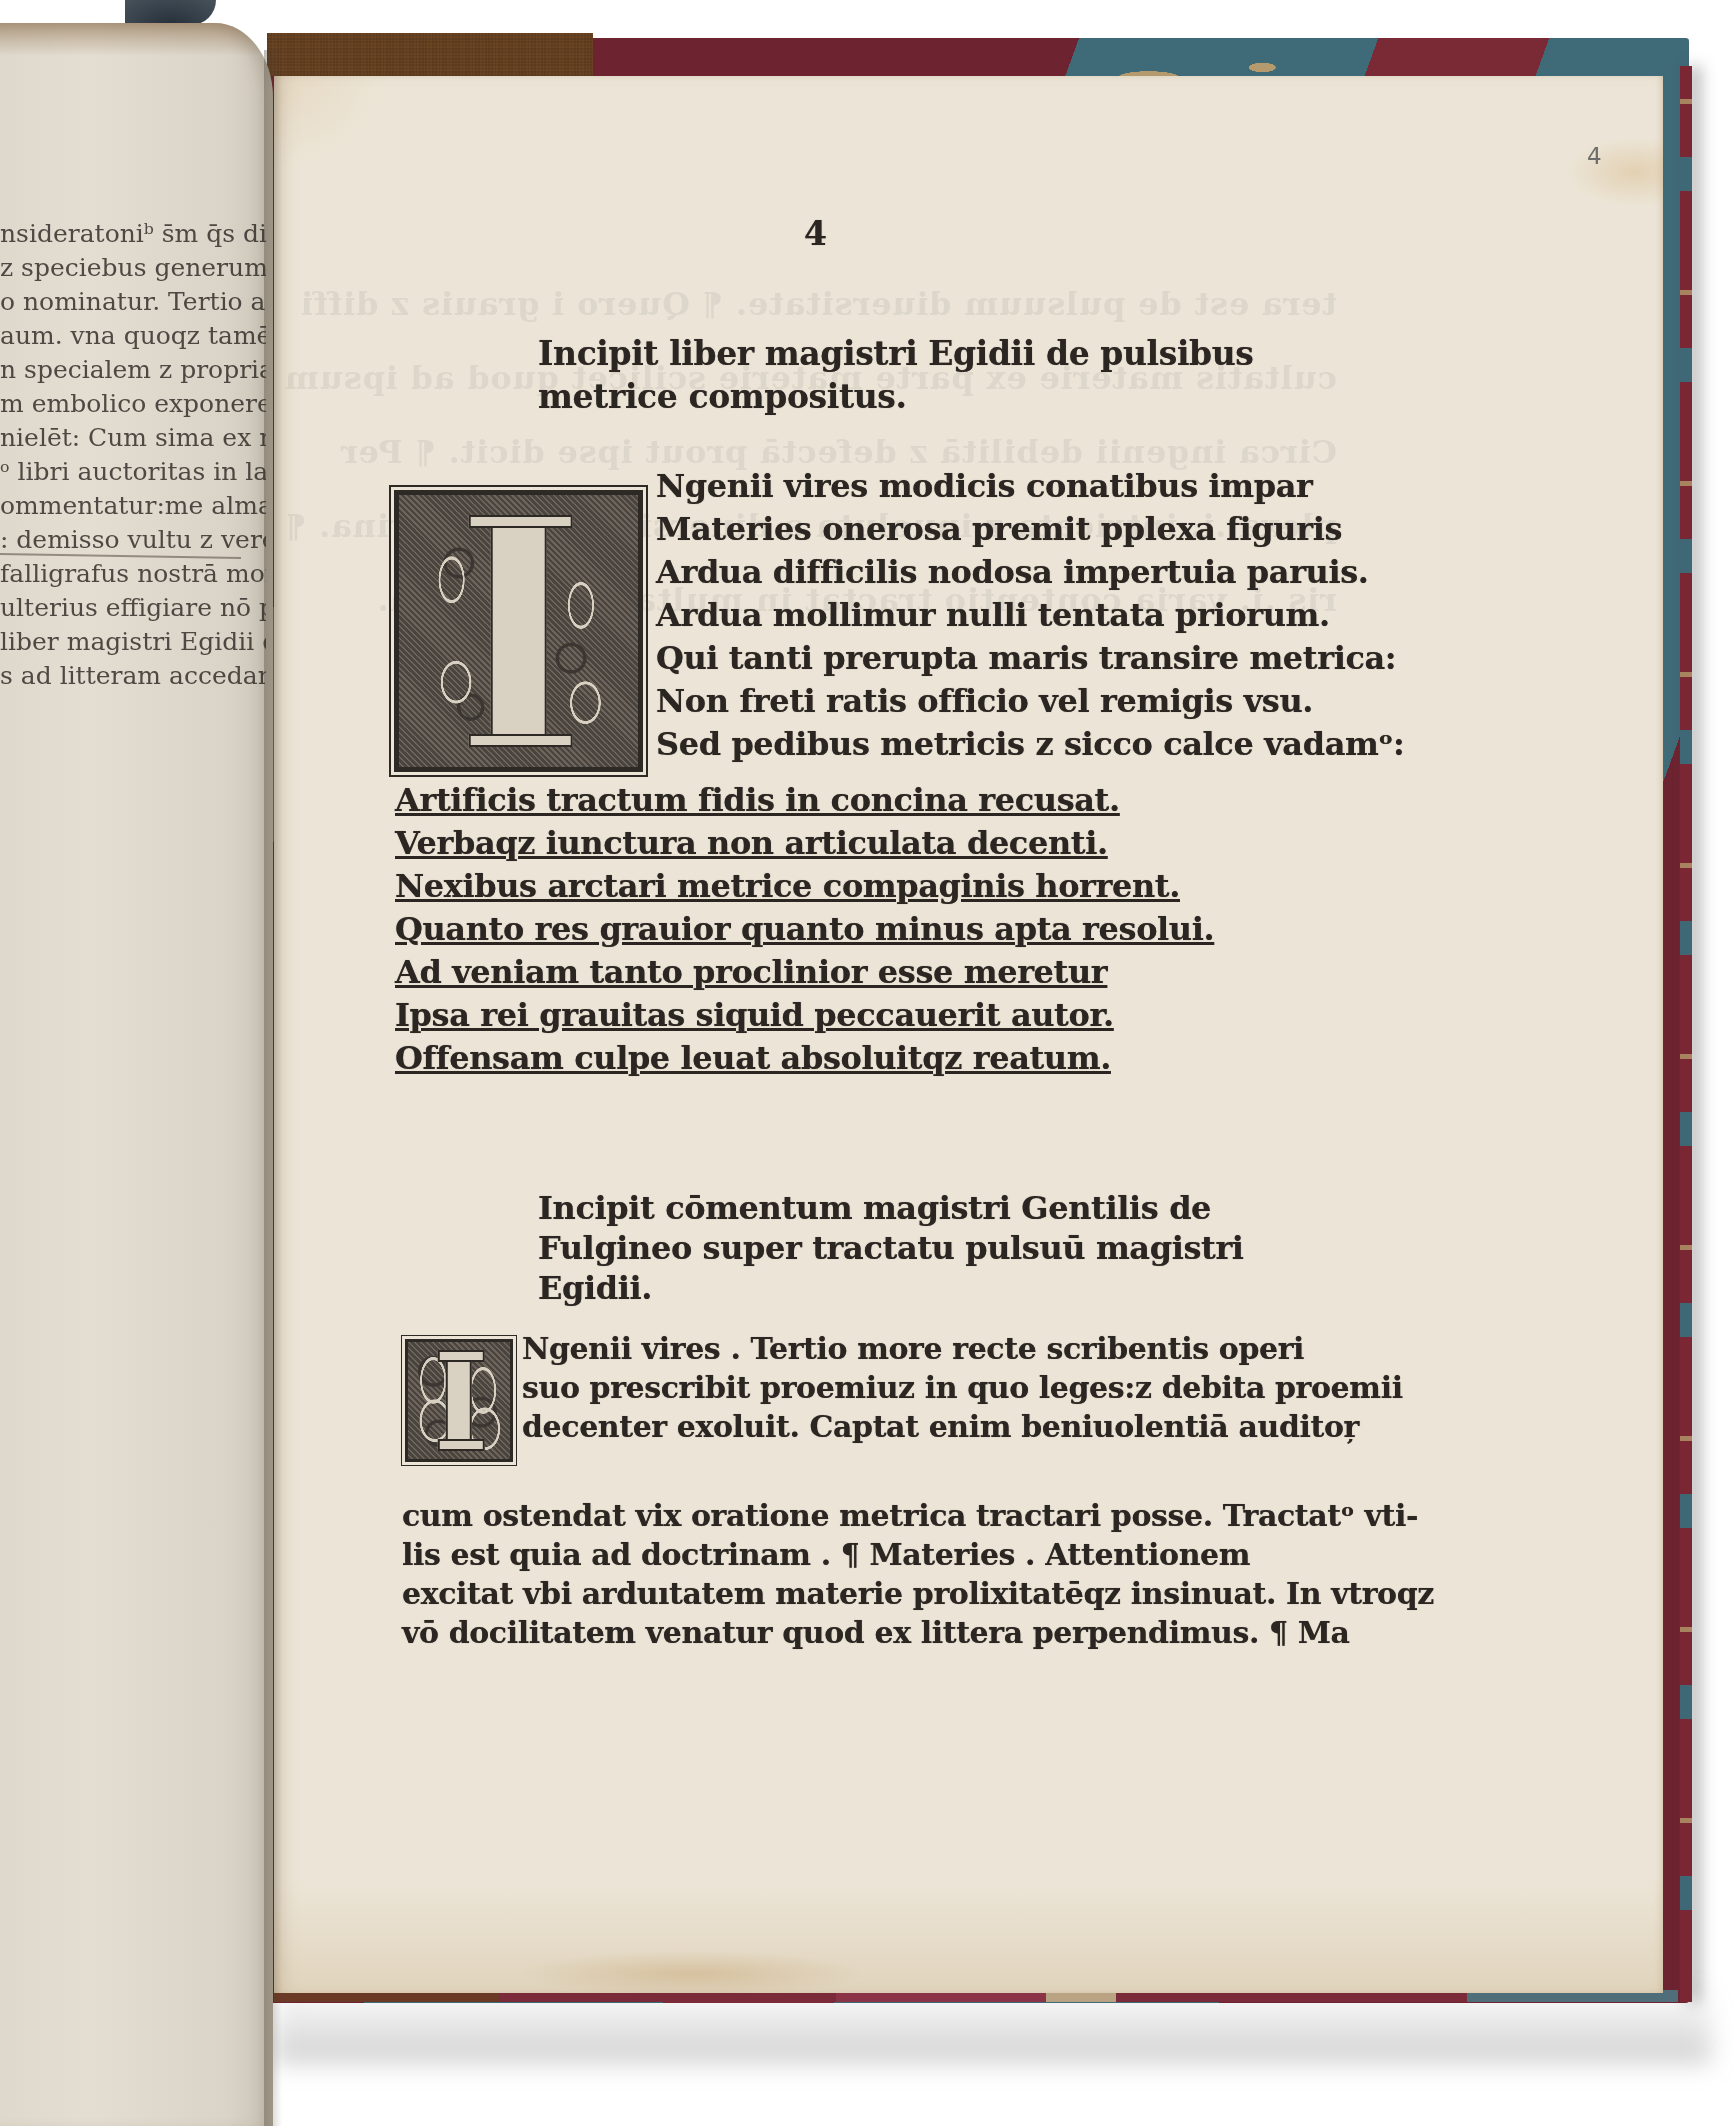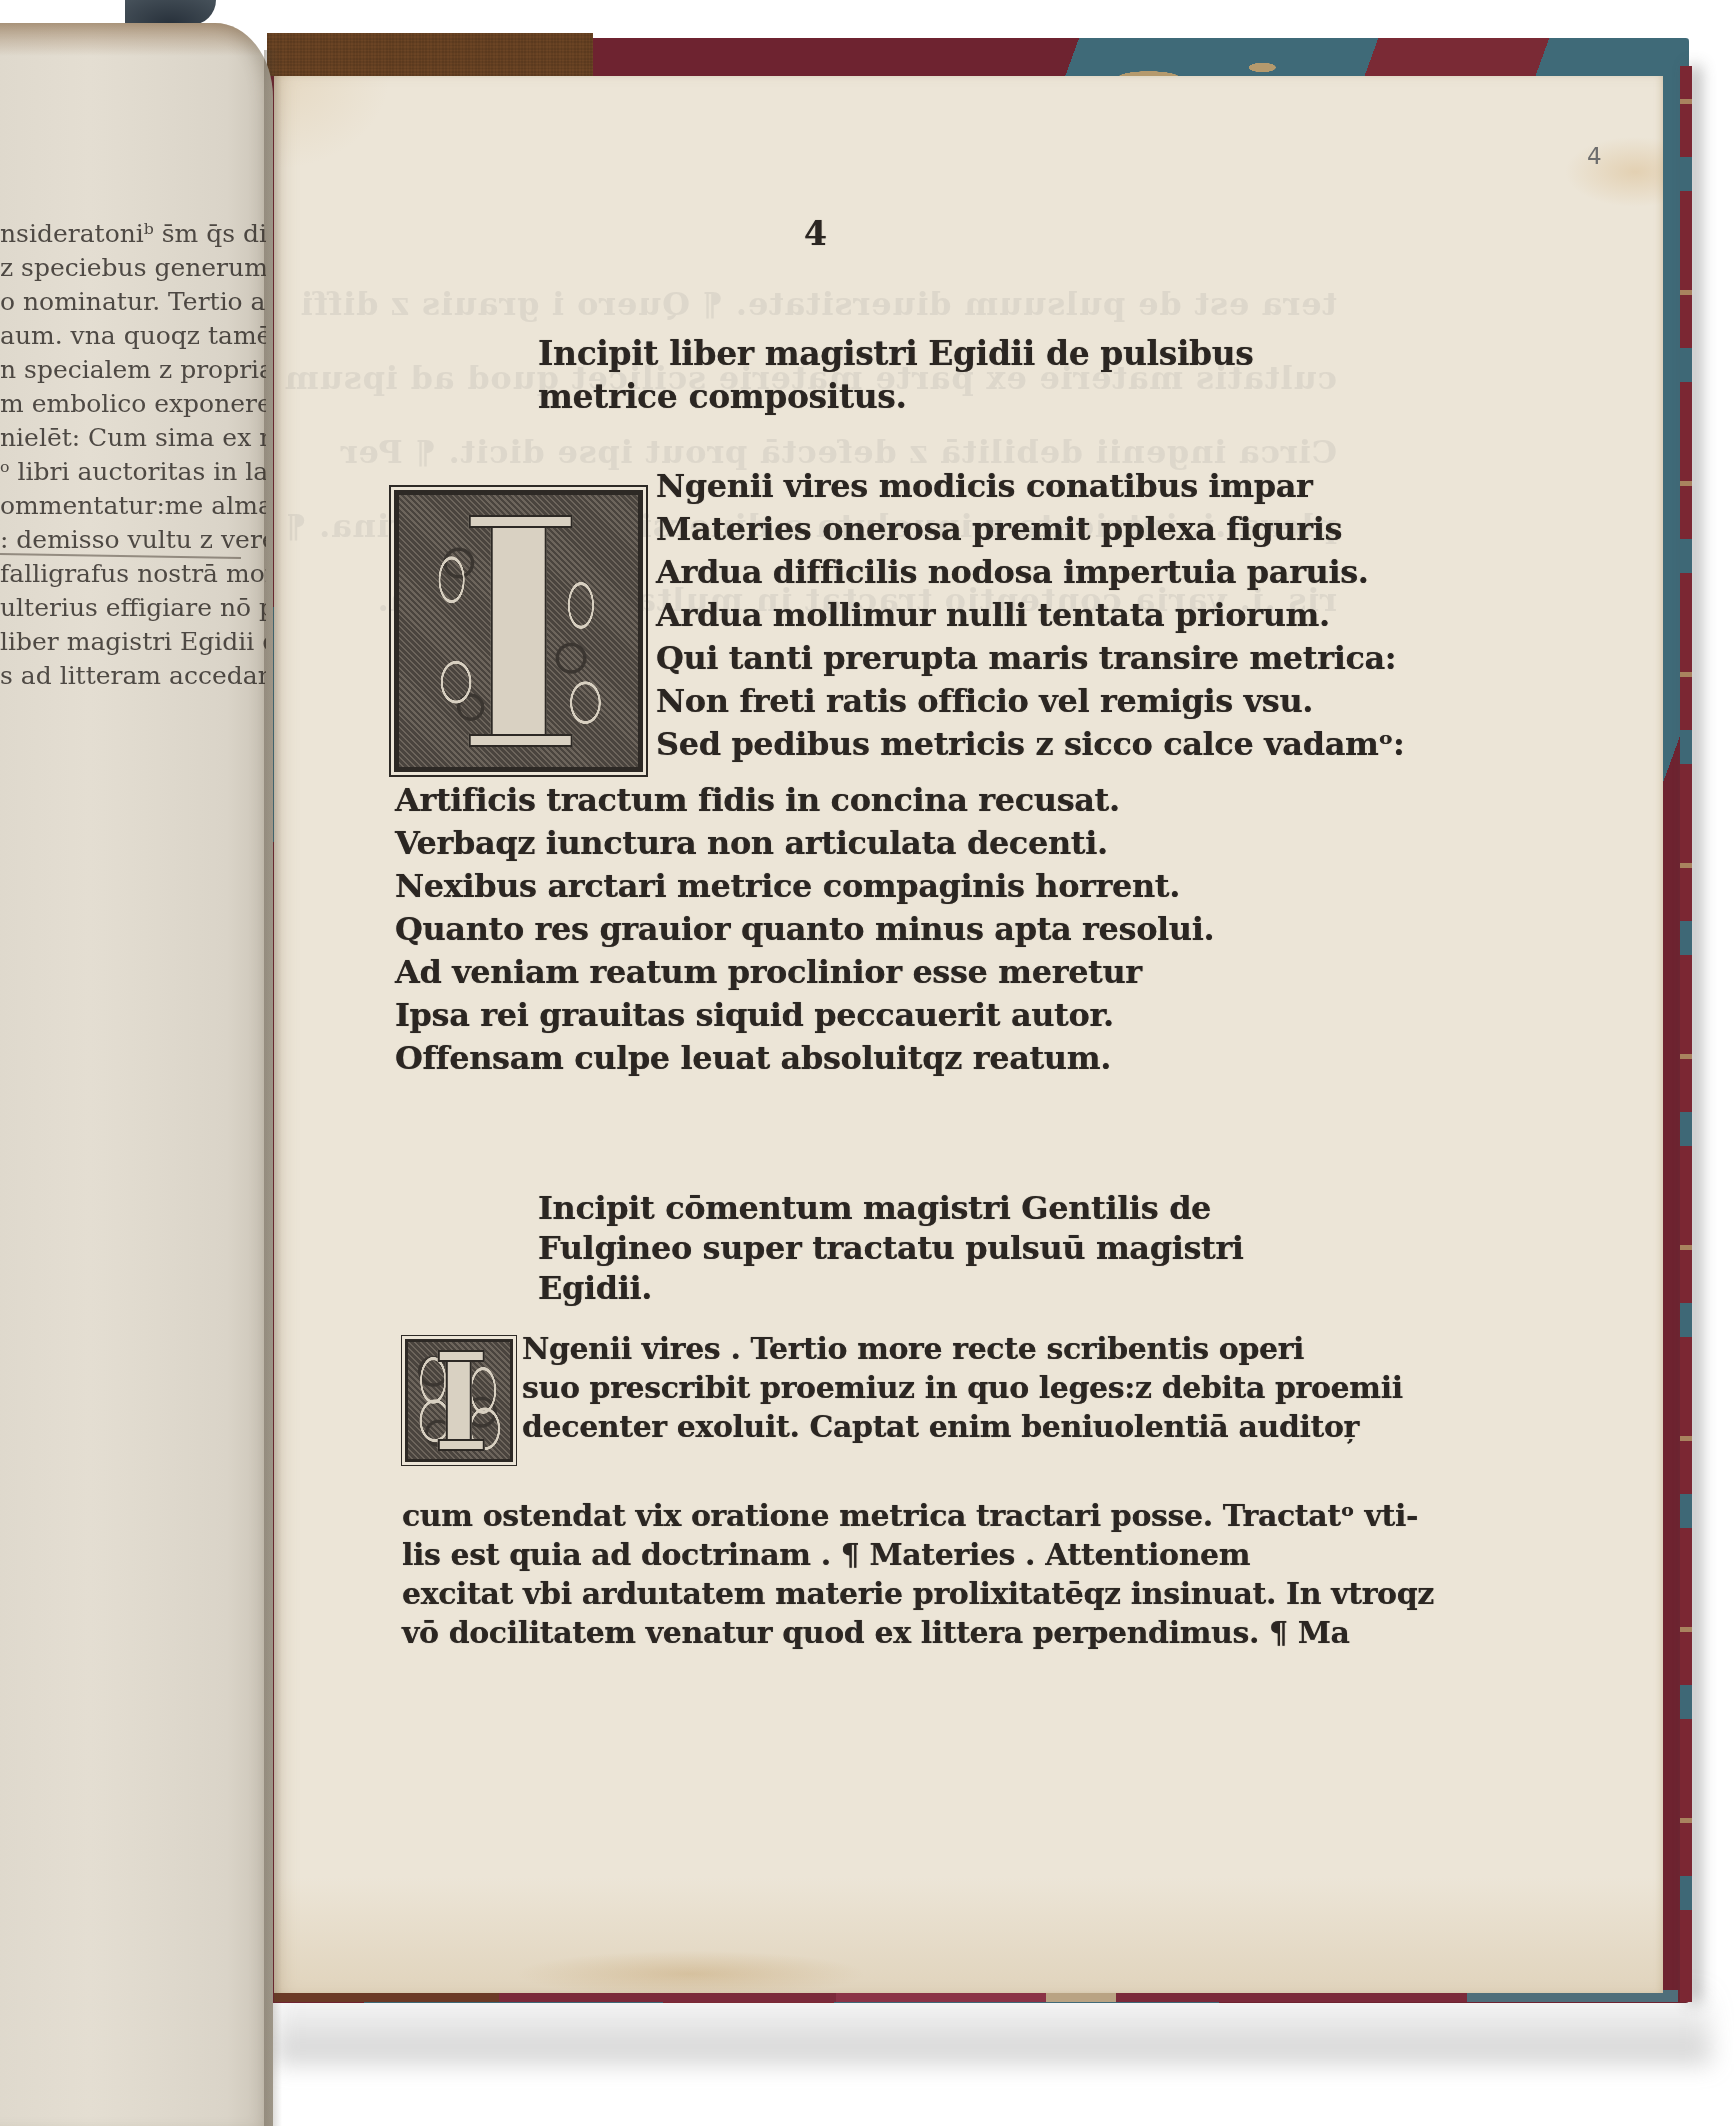--- a/index.html
+++ b/index.html
@@ -67,21 +67,21 @@
       letter-spacing: -0.4px;
       text-shadow: 0 0 0.8px rgba(40,35,30,0.6);
     }
     .folio { left: 804px; top: 214px; font-size: 33px; }
     .pencil-folio {
       position: absolute; left: 1587px; top: 143px; font-size: 23px;
       color: #6d6d6d; font-family: "DejaVu Sans", sans-serif; font-weight: normal;
     }
     .heading1 { left: 538px; top: 292px; font-size: 33px; line-height: 43px; margin-top: 40px; }
     .verse-top { left: 656px; top: 465px; font-size: 32px; line-height: 43px; }
-    .verse-bottom { left: 395px; top: 779px; font-size: 32px; line-height: 43px; }
+    .verse-bottom { left: 395px; top: 779px; font-size: 32px; line-height: 43px; text-decoration: underline; }
     .heading2 { left: 538px; top: 1188px; font-size: 32px; line-height: 40px; }
     .comment-top { left: 522px; top: 1329px; font-size: 30px; line-height: 39px; }
     .comment-bottom { left: 402px; top: 1496px; font-size: 30px; line-height: 39px; }
     .line { display: block; white-space: nowrap; }
     
     .initial {
       position: absolute; box-sizing: border-box;
       border: 5px solid #2d2925;
       background:
         radial-gradient(circle at 25% 25%, transparent 0 11.6px, #3b3631 12.5px 15px, transparent 16px) ,
@@ -184,21 +184,21 @@
   <span class="line">Qui tanti prerupta maris transire metrica:</span>
   <span class="line">Non freti ratis officio vel remigis vsu.</span>
   <span class="line">Sed pedibus metricis z sicco calce vadamᵒ:</span>
 </div>
 
 <div class="text-block verse-bottom">
   <span class="line">Artificis tractum fidis in concina recusat.</span>
   <span class="line">Verbaqz iunctura non articulata decenti.</span>
   <span class="line">Nexibus arctari metrice compaginis horrent.</span>
   <span class="line">Quanto res grauior quanto minus apta resolui.</span>
-  <span class="line">Ad veniam reatum proclinior esse meretur</span>
+  <span class="line">Ad veniam tanto proclinior esse meretur</span>
   <span class="line">Ipsa rei grauitas siquid peccauerit autor.</span>
   <span class="line">Offensam culpe leuat absoluitqz reatum.</span>
 </div>
 
 <div class="text-block heading2">
   <span class="line">Incipit cōmentum magistri Gentilis de</span>
   <span class="line">Fulgineo super tractatu pulsuū magistri</span>
   <span class="line">Egidii.</span>
 </div>
 

